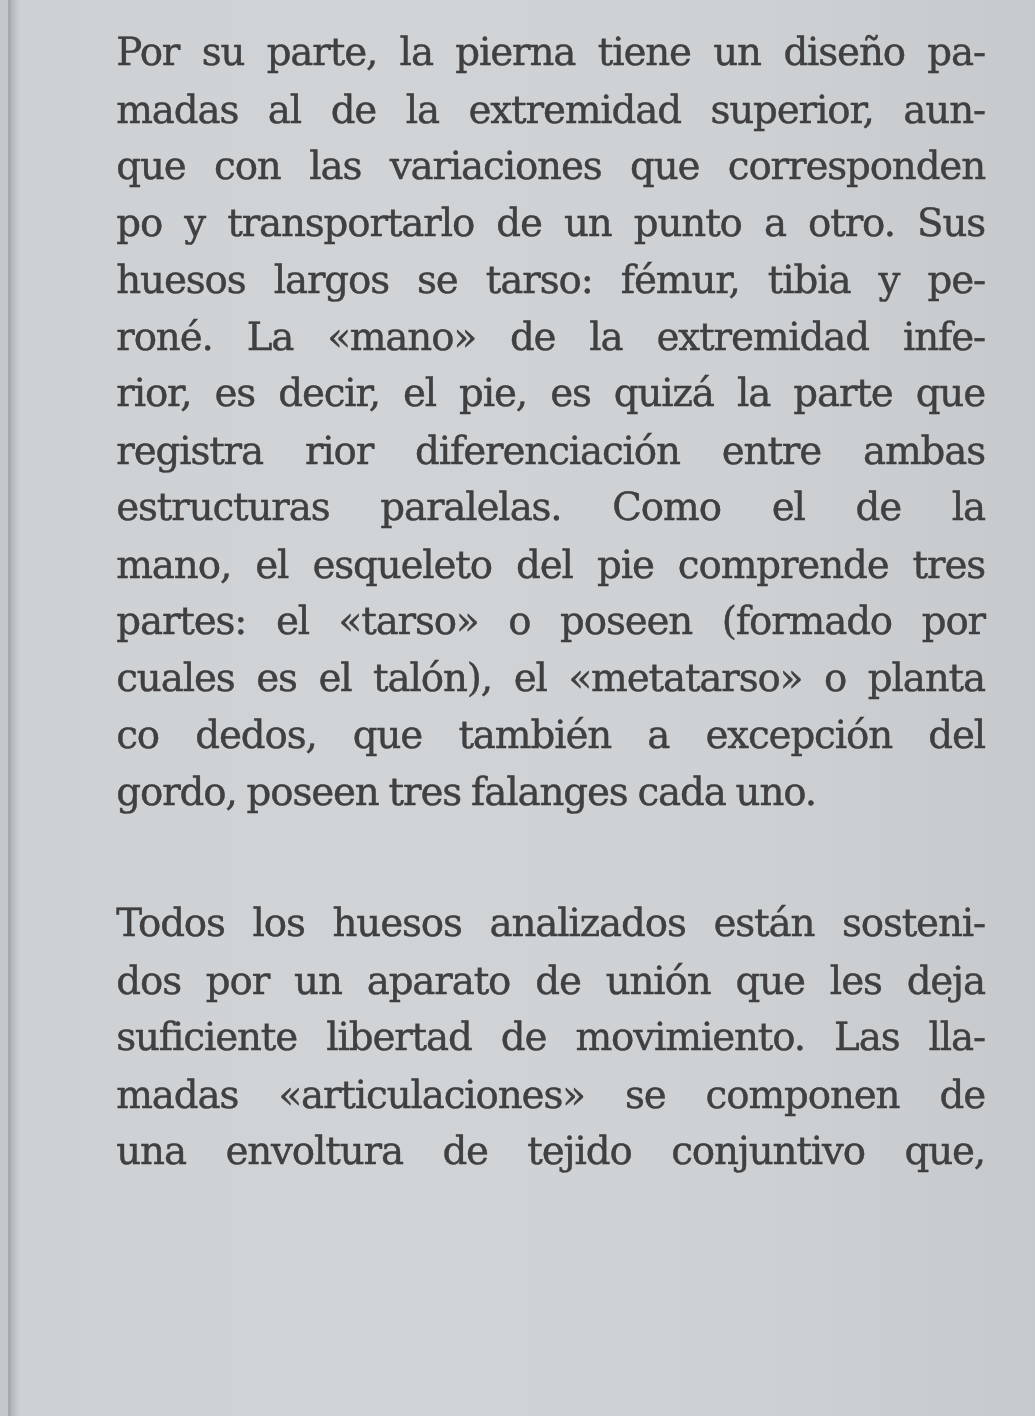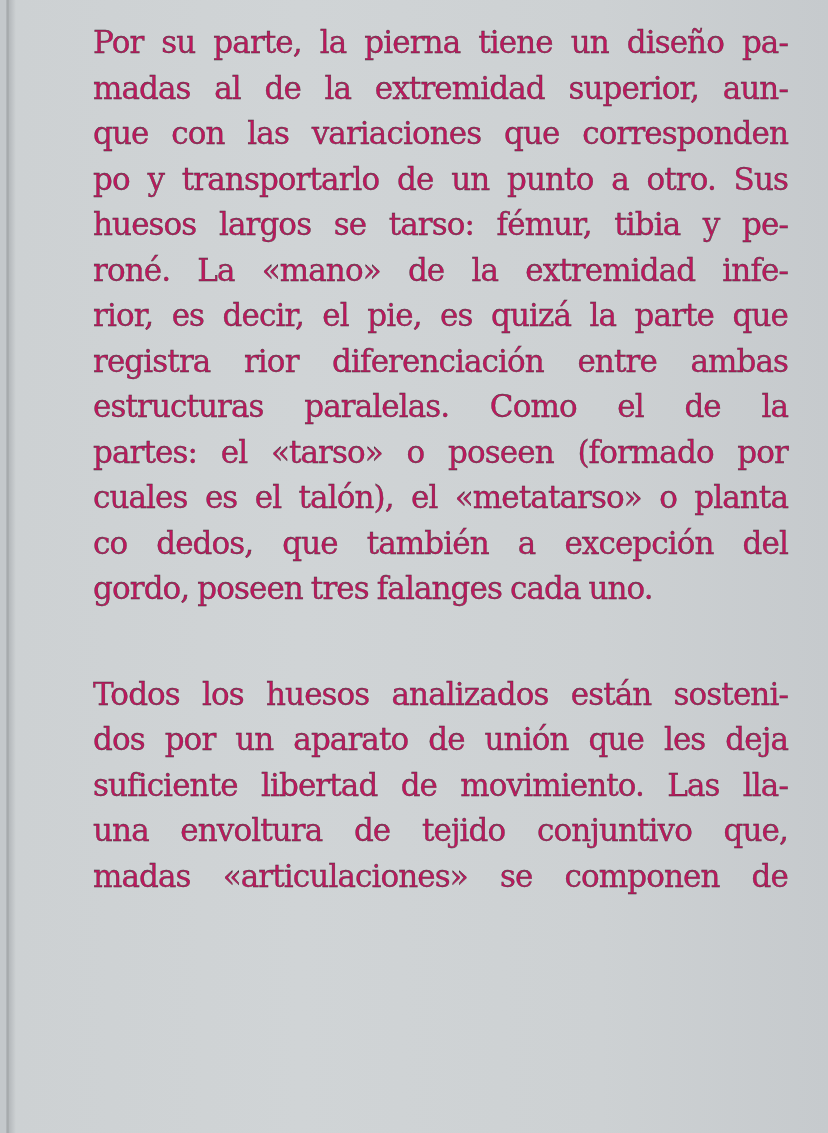--- a/index.html
+++ b/index.html
@@ -25,21 +25,21 @@
       width: 2px; height: 1133px;
       background: #a7abae;
       opacity: 0.8;
     }
     .text-block {
       position: absolute;
       left: 93px;
       top: 20px;
       width: 695px;
       font-family: "DejaVu Serif", "Liberation Serif", serif;
-      color: #be185d;
+      color: #404040;
     }
     .line {
       display: block;
       height: 45.5px;
       line-height: 45.5px;
       font-size: 31px;
       white-space: nowrap;
       text-align: justify;
       text-align-last: justify;
       letter-spacing: -0.9px;
@@ -63,26 +63,27 @@
   <div>
     <span class="line">Por su parte, la pierna tiene un diseño pa-</span>
     <span class="line">madas al de la extremidad superior, aun-</span>
     <span class="line">que con las variaciones que corresponden</span>
     <span class="line">po y transportarlo de un punto a otro. Sus</span>
     <span class="line">huesos largos se tarso: fémur, tibia y pe-</span>
     <span class="line">roné. La «mano» de la extremidad infe-</span>
     <span class="line">rior, es decir, el pie, es quizá la parte que</span>
     <span class="line">registra rior diferenciación entre ambas</span>
     <span class="line">estructuras paralelas. Como el de la</span>
+    <span class="line">mano, el esqueleto del pie comprende tres</span>
     <span class="line">partes: el «tarso» o poseen (formado por</span>
     <span class="line">cuales es el talón), el «metatarso» o planta</span>
     <span class="line">co dedos, que también a excepción del</span>
     <span class="line last">gordo, poseen tres falanges cada uno.</span>
   </div>
   <div class="paragraph-gap"></div>
   <div>
     <span class="line">Todos los huesos analizados están sosteni-</span>
     <span class="line">dos por un aparato de unión que les deja</span>
     <span class="line">suficiente libertad de movimiento. Las lla-</span>
+    <span class="line">madas «articulaciones» se componen de</span>
     <span class="line">una envoltura de tejido conjuntivo que,</span>
-    <span class="line">madas «articulaciones» se componen de</span>
   </div>
 </div>
 
 </body></html>

